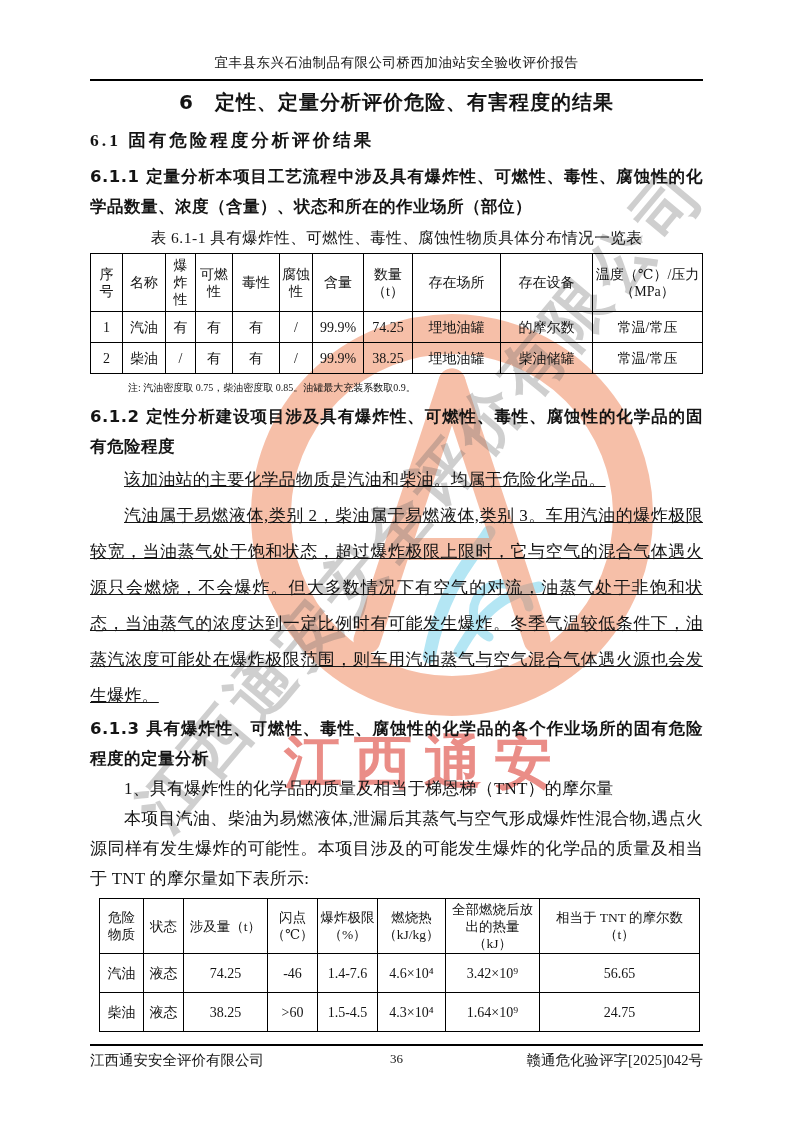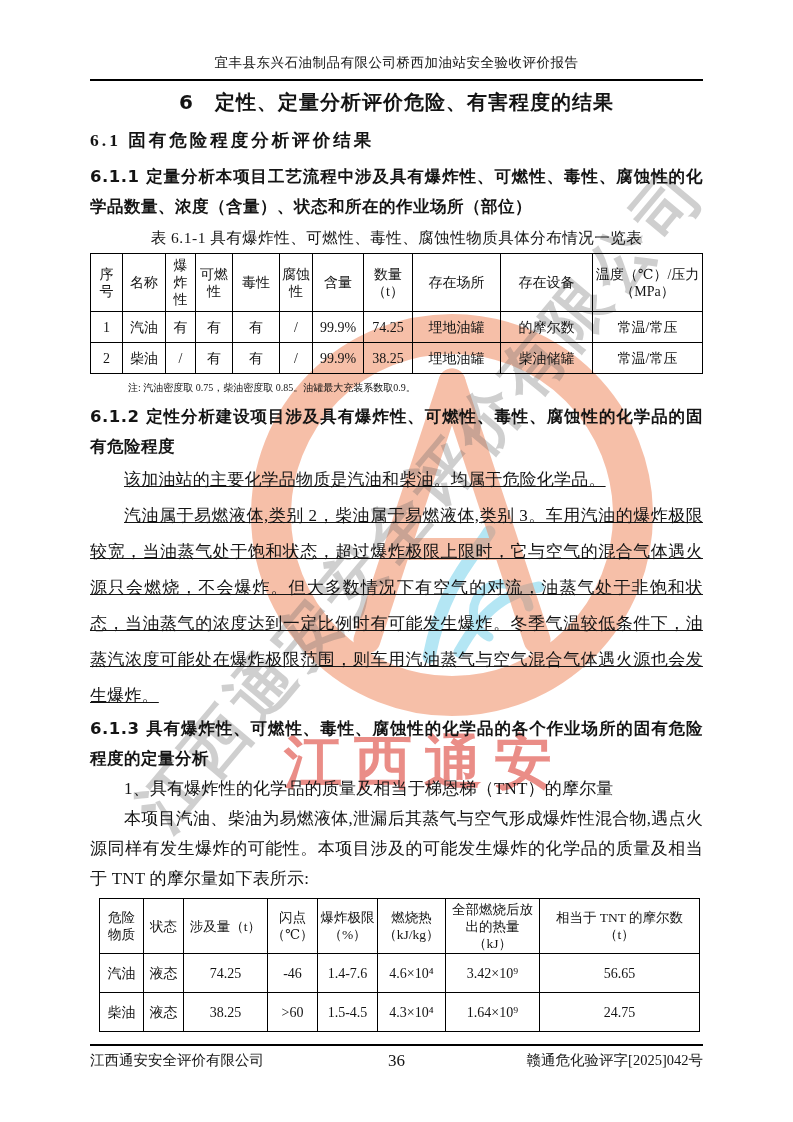--- a/index.html
+++ b/index.html
@@ -76,21 +76,21 @@
 
   
   .footer {
     position:absolute; left:90px; right:90px; top:1044px; z-index:2;
     border-top:2px solid #000; padding-top:5px;
     display:flex; justify-content:space-between; align-items:baseline;
     font-size:14.5px;
   }
   .page-num {
     position:absolute; left:50%; transform:translateX(-50%);
-    font-size:17px;
+    font-size:13px;
   }
 </style>
 </head>
 <body>
 
 <div class="watermarks">
   <svg class="wm-blue" viewBox="0 0 160 160">
     <path d="M25,145 C40,70 70,45 85,20" fill="none" stroke="#5bc8e8" stroke-width="13" stroke-linecap="round"></path>
     <path d="M55,140 C80,95 105,80 135,75" fill="none" stroke="#5bc8e8" stroke-width="11" stroke-linecap="round"></path>
     <path d="M85,125 a28,28 0 1,1 40,-30" fill="none" stroke="#5bc8e8" stroke-width="9" stroke-linecap="round"></path>

